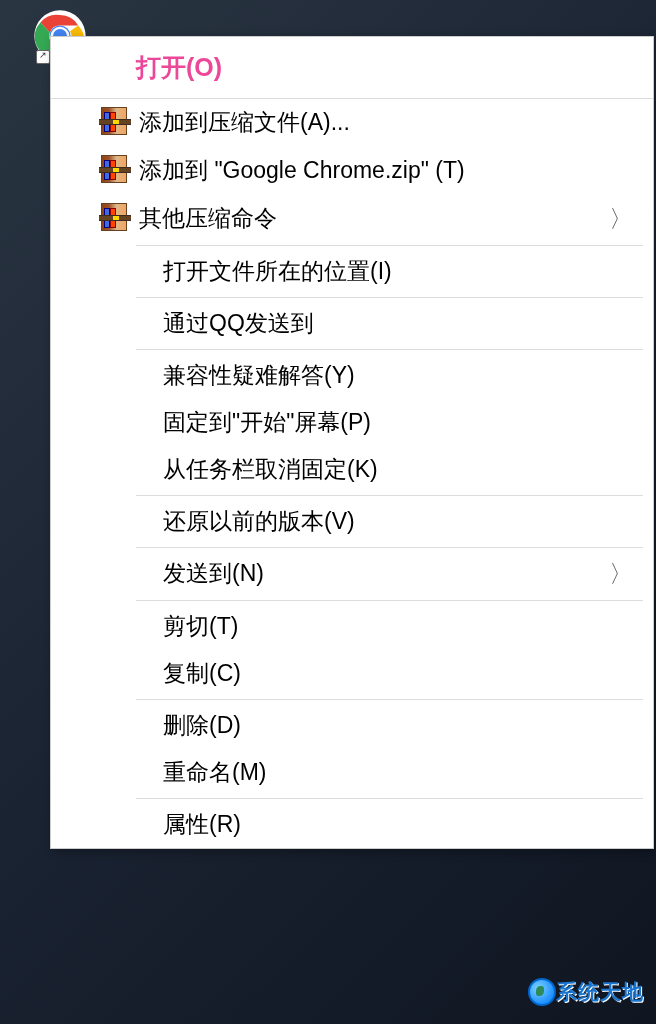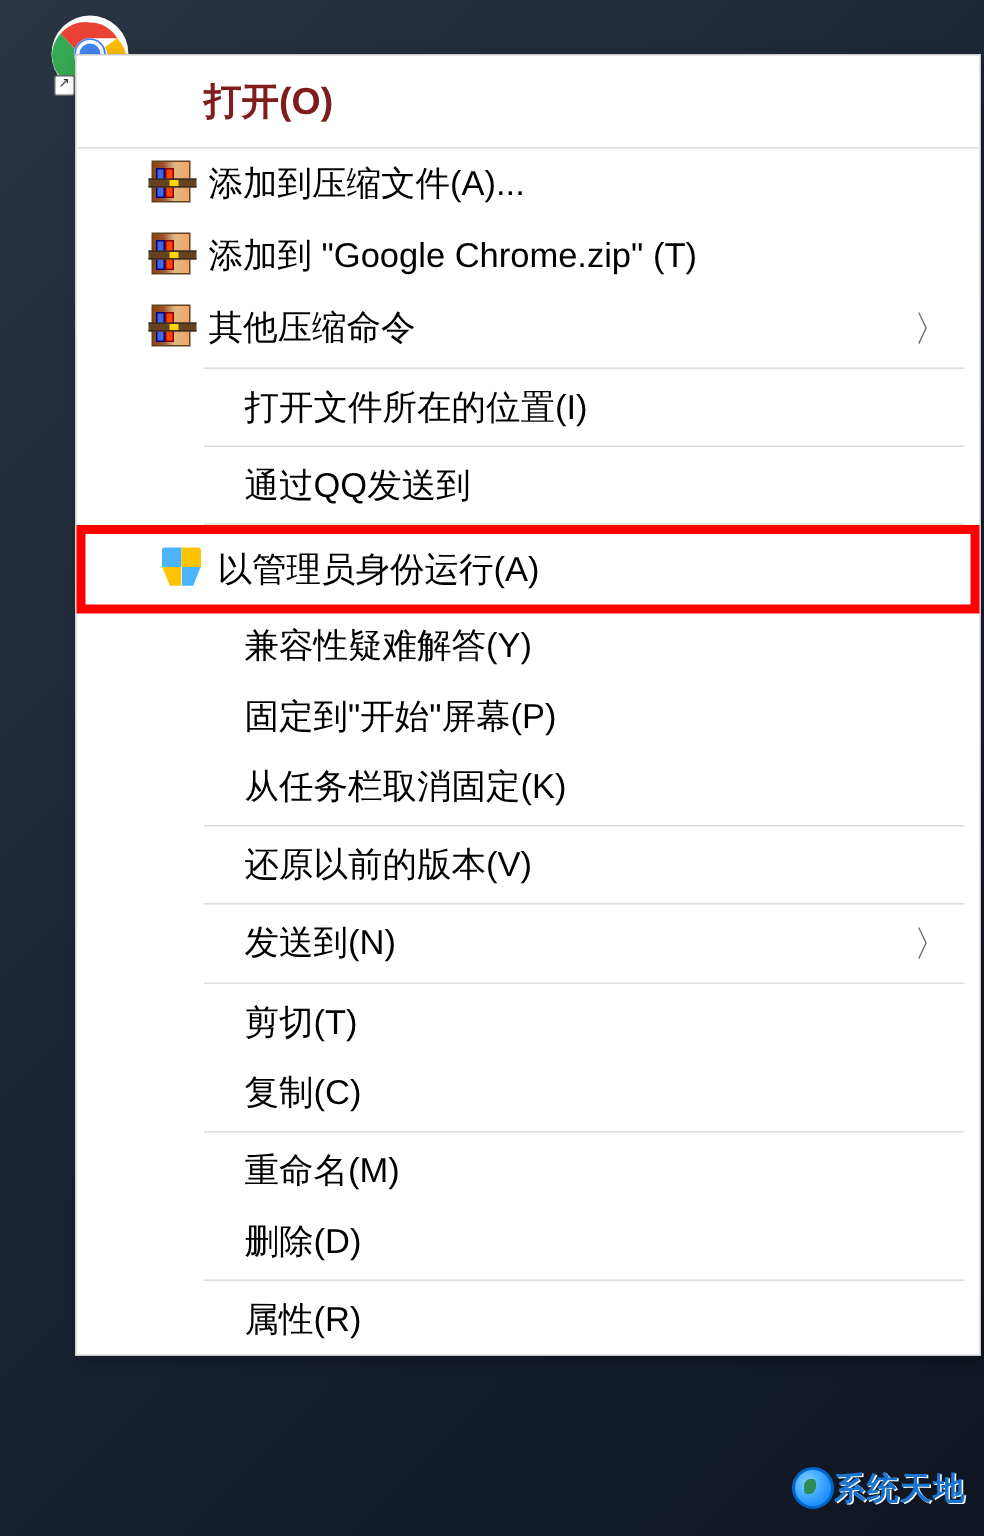--- a/index.html
+++ b/index.html
@@ -56,21 +56,21 @@
       left: 50px;
       width: 604px;
       background: #fff;
       border: 1px solid #ccc;
       box-shadow: 3px 3px 10px rgba(0,0,0,0.3);
     }
     .menu-header {
       padding: 14px 20px 14px 85px;
       font-size: 25px;
       font-weight: bold;
-      color: #7f1d1d;
+      color: #ec4899;
       border-bottom: 1px solid #ddd;
     }
     .menu-item {
       display: flex;
       padding: 8px 12px 8px 40px;
       font-size: 23px;
       color: #000;
       cursor: pointer;
       position: relative;
       min-height: 46px;
@@ -264,33 +264,20 @@
   </div>
 
   <div class="separator"></div>
 
   <div class="menu-item no-icon">
     <span class="text">通过QQ发送到</span>
   </div>
 
   <div class="separator"></div>
 
-  <div class="highlighted-item">
-    <div class="menu-item">
-      <span class="icon-slot">
-        <div class="shield-icon">
-          <div class="shield-quad shield-q1"></div>
-          <div class="shield-quad shield-q2"></div>
-          <div class="shield-quad shield-q3"></div>
-          <div class="shield-quad shield-q4"></div>
-        </div>
-      </span>
-      <span class="text">以管理员身份运行(A)</span>
-    </div>
-  </div>
 
   <div class="menu-item no-icon">
     <span class="text">兼容性疑难解答(Y)</span>
   </div>
 
   <div class="menu-item no-icon">
     <span class="text">固定到"开始"屏幕(P)</span>
   </div>
 
   <div class="menu-item no-icon">
@@ -317,25 +304,25 @@
   </div>
 
   <div class="menu-item no-icon">
     <span class="text">复制(C)</span>
   </div>
 
   <div class="separator"></div>
 
 
   <div class="menu-item no-icon">
+    <span class="text">删除(D)</span>
+  </div>
+
+  <div class="menu-item no-icon">
     <span class="text">重命名(M)</span>
-  </div>
-
-  <div class="menu-item no-icon">
-    <span class="text">删除(D)</span>
   </div>
 
   <div class="separator"></div>
 
   <div class="menu-item no-icon">
     <span class="text">属性(R)</span>
   </div>
 </div>
 
 <div class="watermark">

